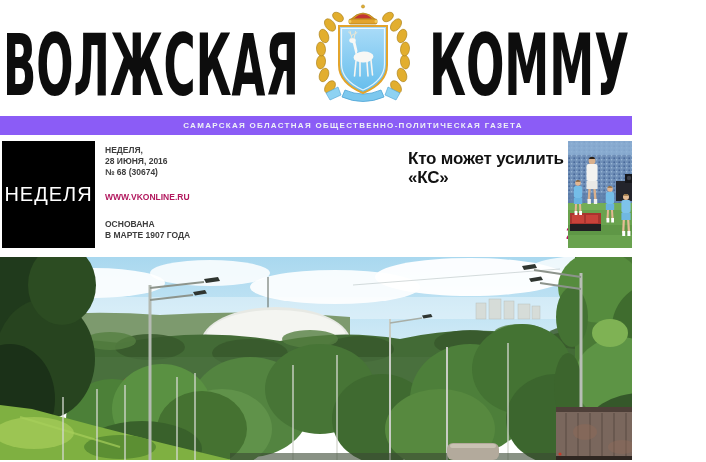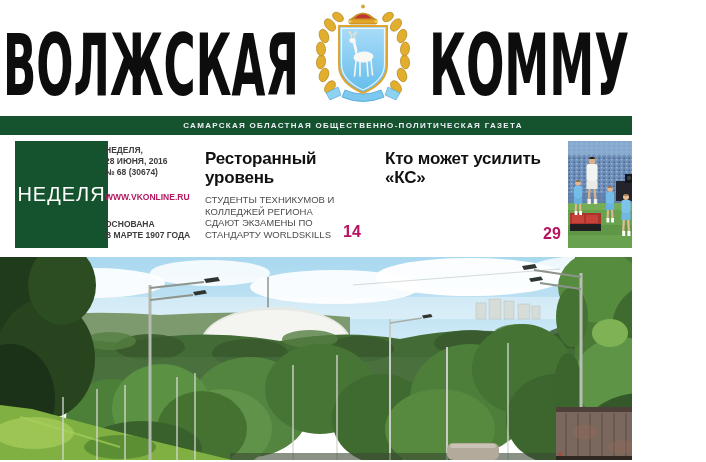--- a/index.html
+++ b/index.html
@@ -7,43 +7,43 @@
         font-family:"Liberation Sans",sans-serif;}
 
   
   .masthead{position:absolute;left:0;top:0;width:706px;height:116px;}
   .title-svg{position:absolute;top:0;height:116px;}
   .title-left{left:2px;width:300px;}
   .title-right{left:428px;width:276px;}
   .crest{position:absolute;left:308px;top:3px;width:110px;height:108px;}
 
   
-  .tagline-bar{position:absolute;left:0;top:116px;width:706px;height:19px;background:#14532d;
+  .tagline-bar{position:absolute;left:0;top:116px;width:706px;height:19px;background:#8b5cf6;
                display:flex;align-items:center;justify-content:center;}
   .tagline-bar span{color:#eef1f7;font-size:8px;font-weight:bold;letter-spacing:1.3px;}
 
   
-  .nedelya{position:absolute;left:15px;top:141px;width:93px;height:107px;background:#14532d;
+  .nedelya{position:absolute;left:2px;top:141px;width:93px;height:107px;background:#000000;
            display:flex;align-items:center;justify-content:center;}
   .nedelya span{color:#ffffff;font-size:20px;letter-spacing:1px;font-weight:normal;}
 
   .meta{position:absolute;left:105px;top:145px;width:100px;color:#3d3d3d;
         font-size:8.5px;font-weight:bold;line-height:11px;}
   .meta .website{color:#b2185e;margin-top:14px;cursor:pointer;}
   .meta .founded{margin-top:16px;}
 
   .teaser{position:absolute;top:149px;}
   .teaser h2{margin:0;font-size:17px;line-height:19px;font-weight:bold;color:#111111;
              letter-spacing:-0.2px;}
   .teaser p{margin:7px 0 0 0;font-size:9.5px;line-height:11.5px;color:#4c4c4c;}
   .teaser .pnum{position:absolute;font-size:16px;font-weight:bold;color:#b8125f;}
   .teaser-1{left:205px;width:162px;}
   .teaser-1 p{width:130px;}
   .teaser-1 .pnum{left:138px;top:74px;}
-  .teaser-2{left:385px;width:176px;}
+  .teaser-2{left:408px;width:176px;}
   .teaser-2 p{width:142px;}
   .teaser-2 .pnum{left:158px;top:76px;}
 
   .football{position:absolute;left:568px;top:141px;width:138px;height:107px;overflow:hidden;}
   .main-photo{position:absolute;left:0;top:257px;width:706px;height:203px;margin:0;overflow:hidden;}
 </style>
 </head>
 <body>
 
 <div class="page">
@@ -129,25 +129,20 @@
     <div>НЕДЕЛЯ,</div>
     <div>28 ИЮНЯ, 2016</div>
     <div>№ 68 (30674)</div>
     <div class="website">WWW.VKONLINE.RU</div>
     <div class="founded">
       <div>ОСНОВАНА</div>
       <div>В МАРТЕ 1907 ГОДА</div>
     </div>
   </div>
 
-  <article class="teaser teaser-1">
-    <h2>Ресторанный уровень</h2>
-    <p>СТУДЕНТЫ ТЕХНИКУМОВ И КОЛЛЕДЖЕЙ РЕГИОНА СДАЮТ ЭКЗАМЕНЫ ПО СТАНДАРТУ WORLDSKILLS</p>
-    <span class="pnum">14</span>
-  </article>
 
   <article class="teaser teaser-2">
     <h2>Кто может усилить «КС»</h2>
     <span class="pnum">29</span>
   </article>
 
   <div class="football">
     <svg viewBox="0 0 138 107" width="138" height="107">
       <defs>
         <pattern id="crowd" width="5" height="4" patternUnits="userSpaceOnUse">

